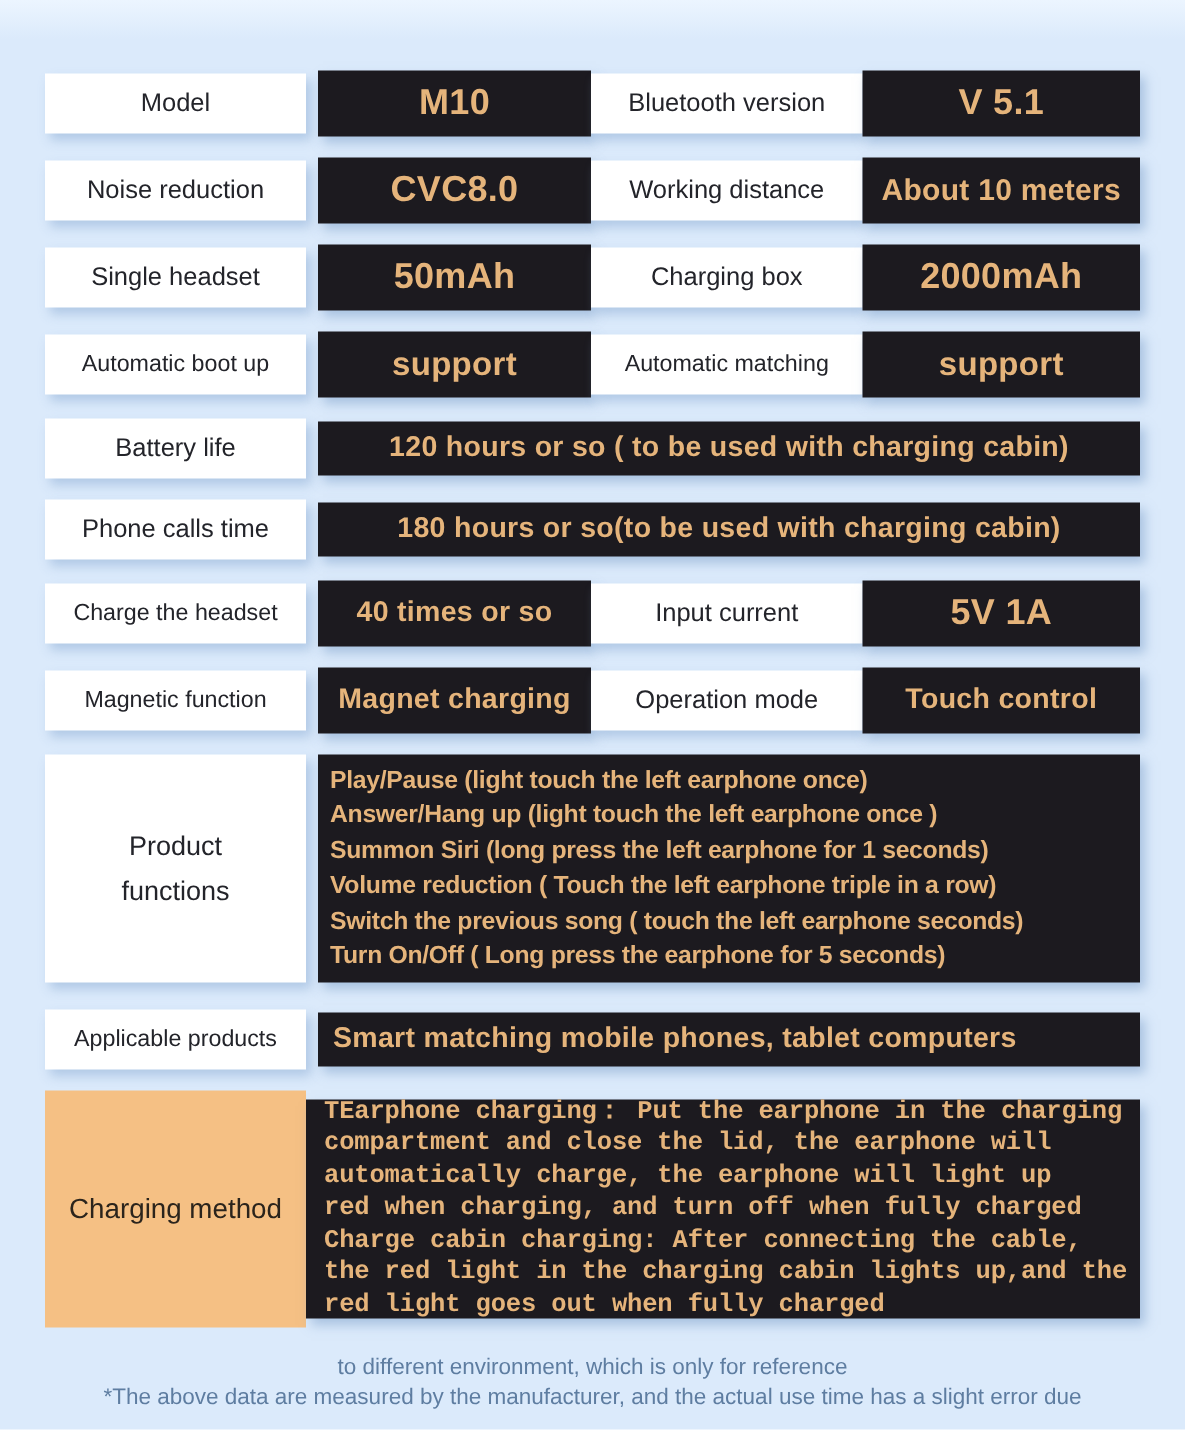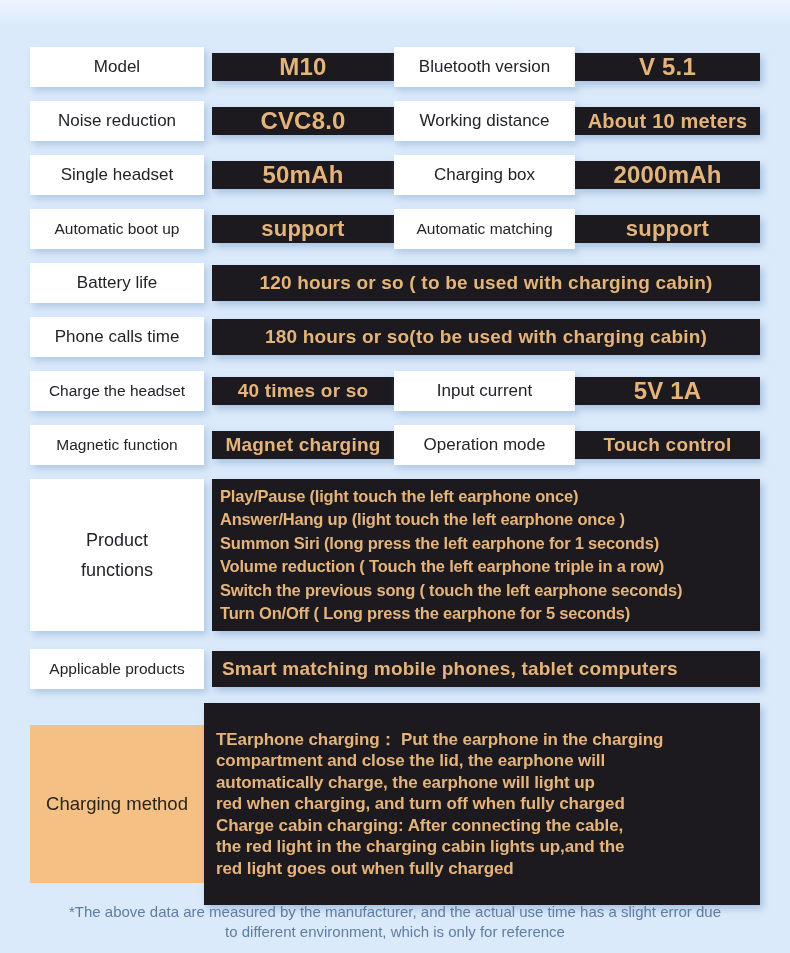--- a/index.html
+++ b/index.html
@@ -17,21 +17,21 @@
     background:#ffffff; height:40px; color:#23242a; font-size:17px;
     box-shadow:3px 4px 7px rgba(125,160,205,.45);
     text-align:center;
   }
   .lbl.c1 { width:174px; margin-right:8px; }
   .lbl.c2 { width:181px; }
   .sm { font-size:15.5px; }
   .val {
     background:var(--cell-dark, #1c1a1f);
     color:var(--accent-gold, #e5b47b);
-    font-weight:bold; height:28px; font-size:19px; letter-spacing:.2px;
+    font-weight:bold; height:44px; font-size:19px; letter-spacing:.2px;
     box-shadow:3px 4px 7px rgba(120,155,200,.5);
   }
   .val.c1 { width:182px; }
   .val.c2 { flex:1; }
   .valw { flex:1; height:36px; }
   .fs24 { font-size:24px; }
   .fs22 { font-size:22px; }
   .fs20 { font-size:20px; }
   .left { justify-content:flex-start; padding-left:10px; }
 
@@ -40,21 +40,21 @@
   .multiline { flex-direction:column; align-items:flex-start; justify-content:center; padding-left:8px; }
   .multiline .line { white-space:nowrap; }
   .row-functions .line { line-height:23.5px; font-size:16.5px; letter-spacing:-0.2px; }
 
   .row-charging { margin-bottom:0; }
   .row-charging .lbl {
     background:var(--charging-label-bg, #f5c084);
     width:174px; margin-right:0; height:158px;
     color:#2b241c; font-size:18.5px; box-shadow:none;
   }
-  .row-charging .val { height:202px; padding-left:12px; }
+  .row-charging .val { height:146px; padding-left:12px;font-family:Liberation Mono, monospace; }
   .row-charging .line { line-height:21.5px; font-size:17px; letter-spacing:-0.1px; }
 
   .row-tall-gap { margin-bottom:18px; }
 
   .footnote {
     position:absolute; left:25px; top:902px; width:740px;
     text-align:center; color:var(--footer-text, #5e7da1);
     font-size:15px; line-height:20px;
   }
 </style>
@@ -141,15 +141,15 @@
       <div class="line">red when charging, and turn off when fully charged</div>
       <div class="line">Charge cabin charging: After connecting the cable,</div>
       <div class="line">the red light in the charging cabin lights up,and the</div>
       <div class="line">red light goes out when fully charged</div>
     </div>
   </div>
 
 </div>
 
 <div class="footnote">
+  <div>to different environment, which is only for reference</div>
   <div>*The above data are measured by the manufacturer, and the actual use time has a slight error due</div>
-  <div>to different environment, which is only for reference</div>
 </div>
 
 </body></html>

